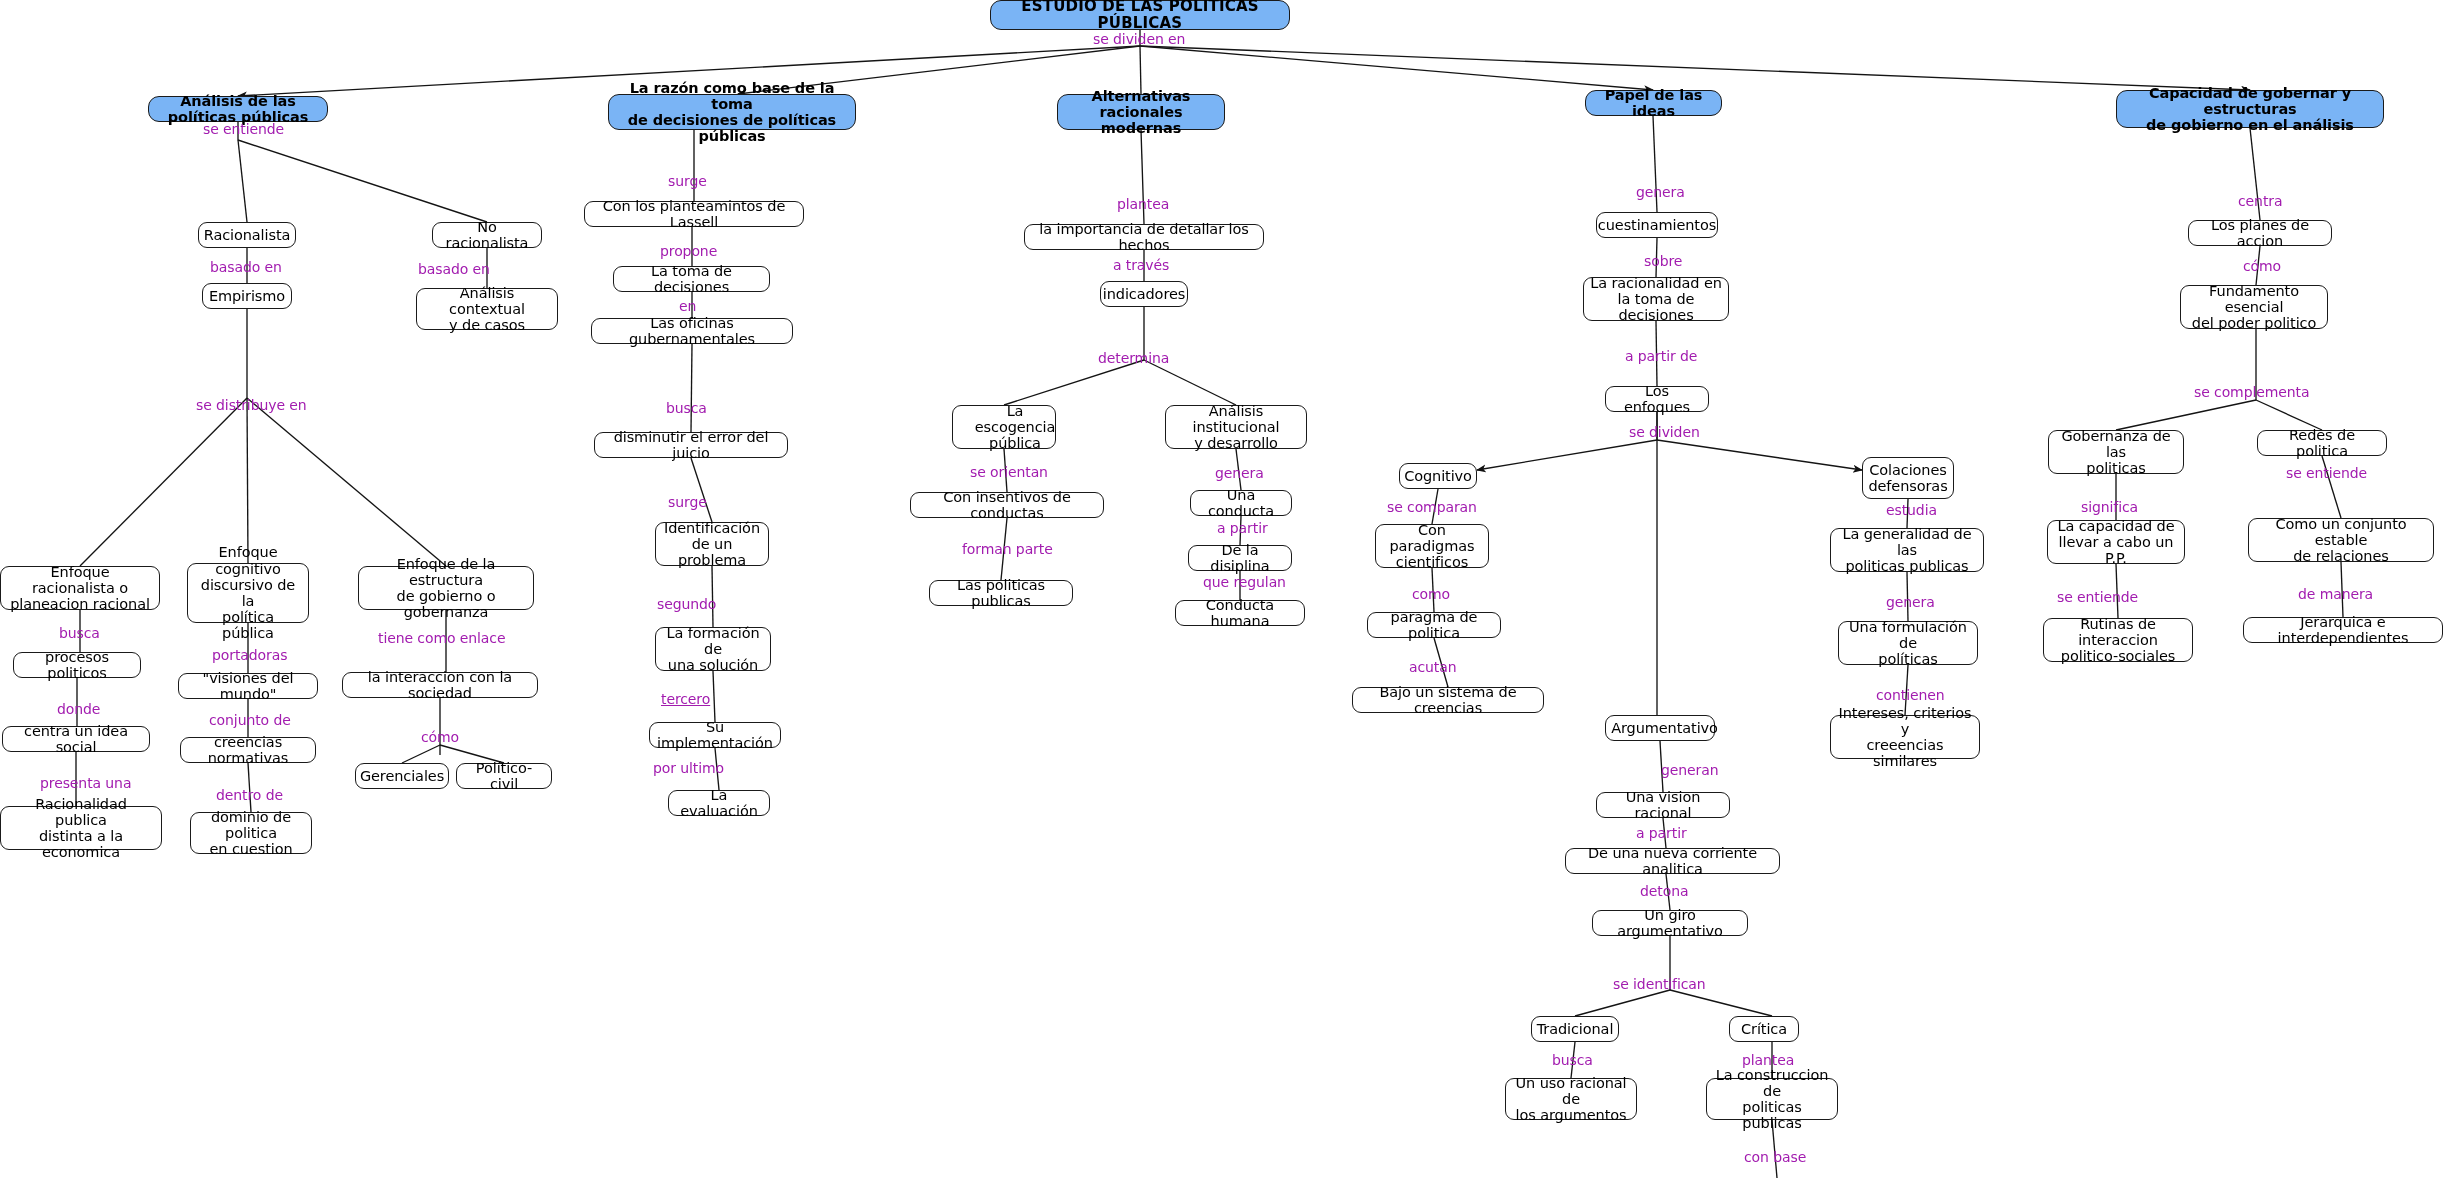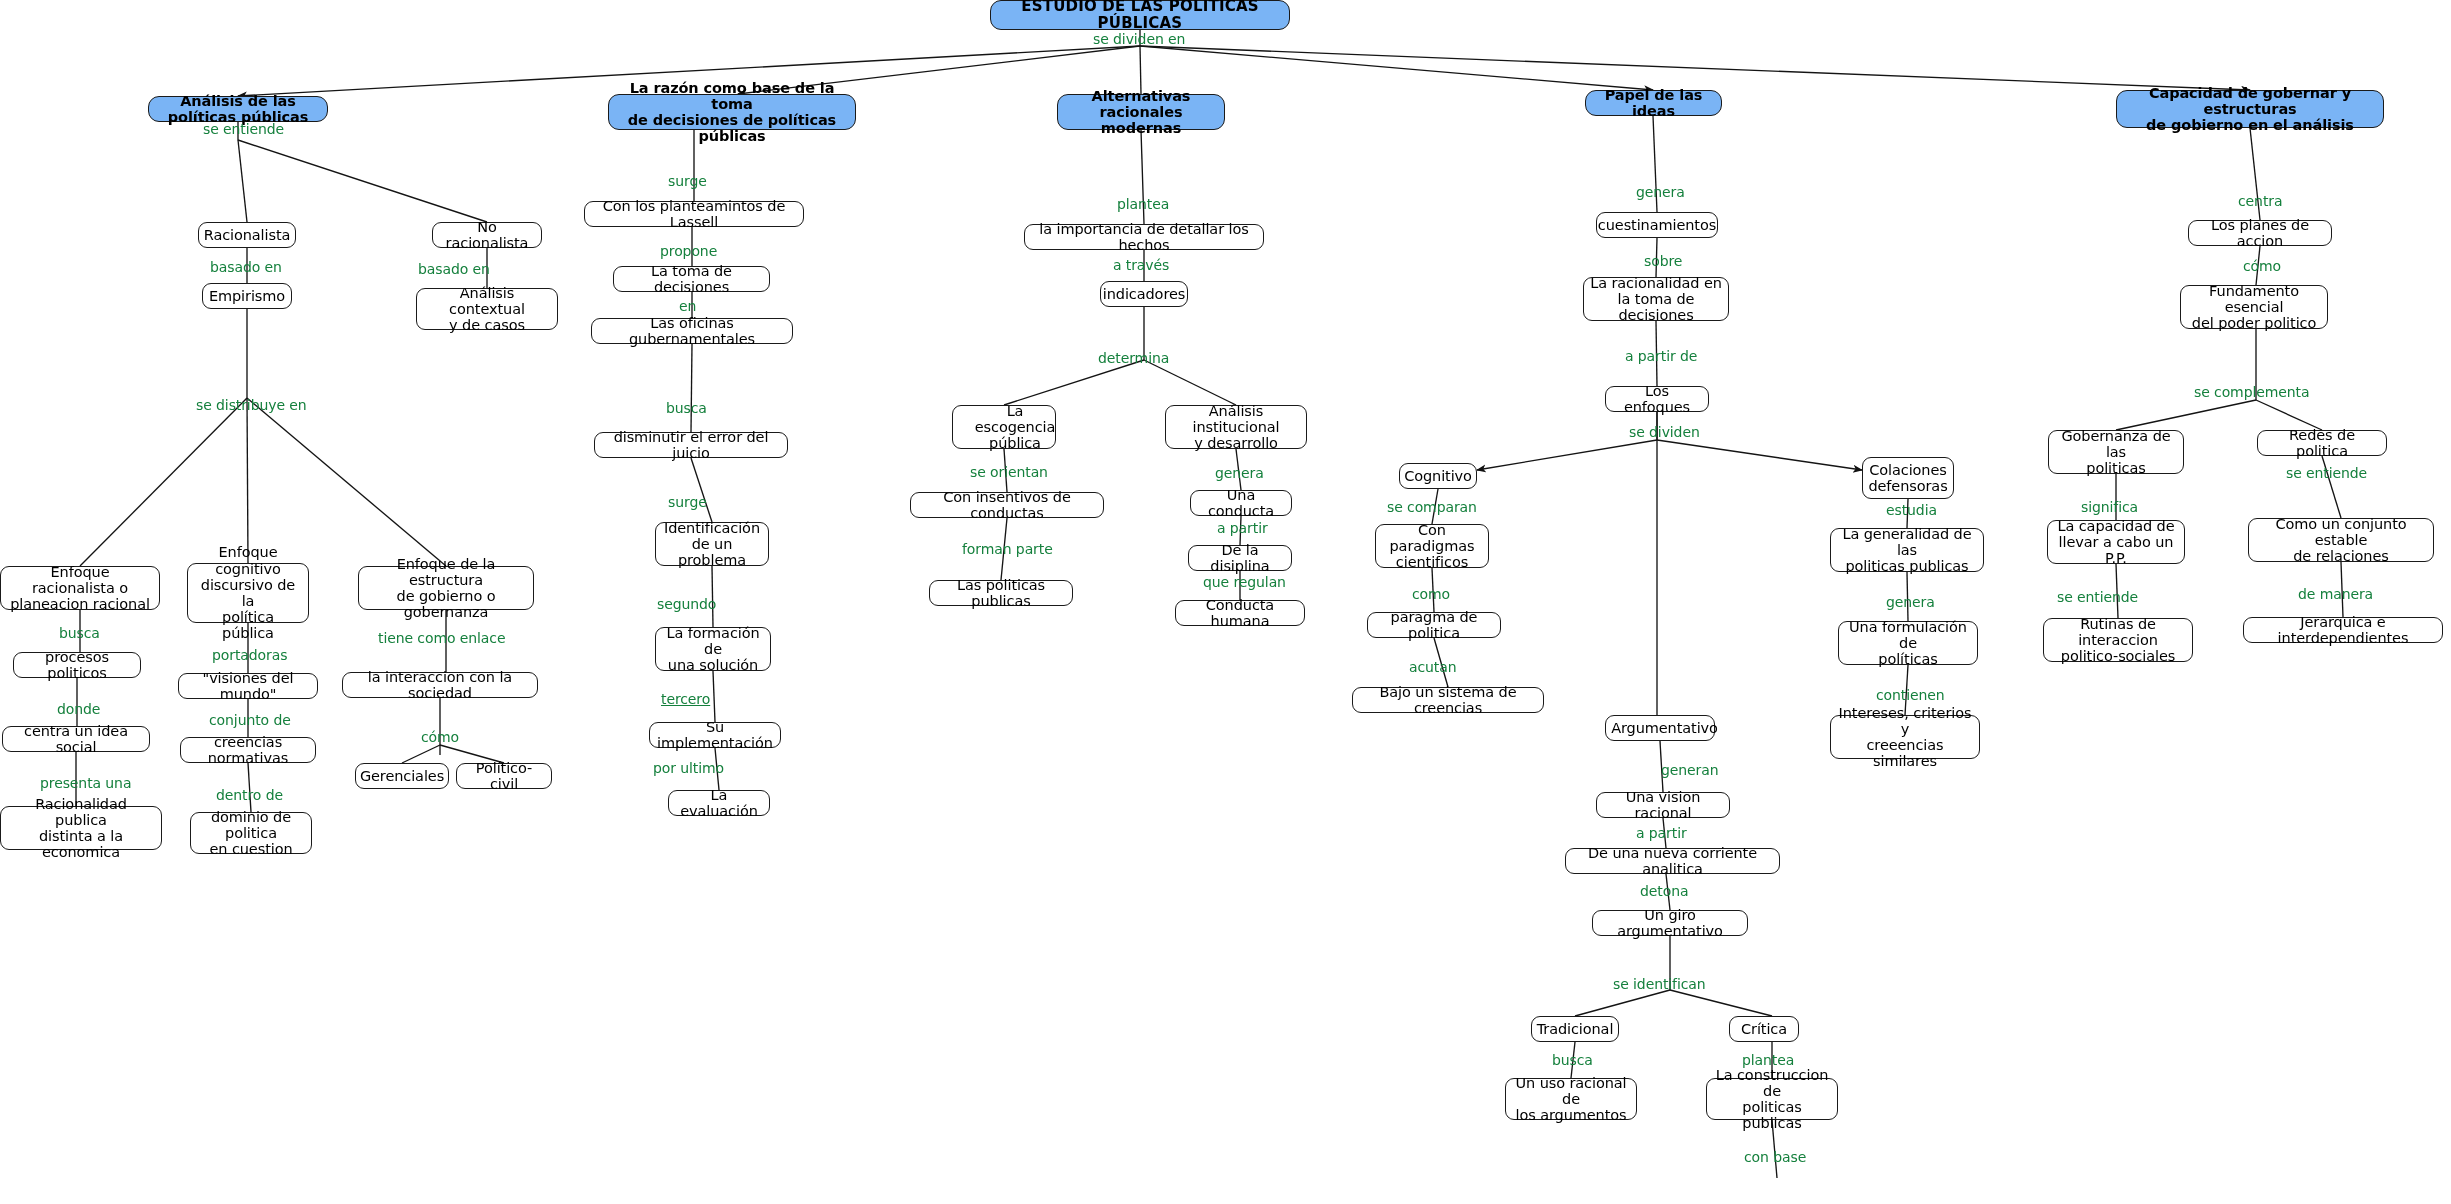--- a/index.html
+++ b/index.html
@@ -27,21 +27,21 @@
     background:#7ab4f5;
     border:1.6px solid #1a1a1a;
     font-weight:bold;
     border-radius:11px;
     font-size:14.5px;
   }
   .node.root{font-size:15px;letter-spacing:0.2px;}
   .elabel{
     position:absolute;
     font-size:14px;
-    color:#15803d;
+    color:#a21caf;
     white-space:nowrap;
     background:transparent;
     line-height:1;
     letter-spacing:-0.1px;
   }
 </style>
 </head>
 <body>
 
 <div id="canvas">

